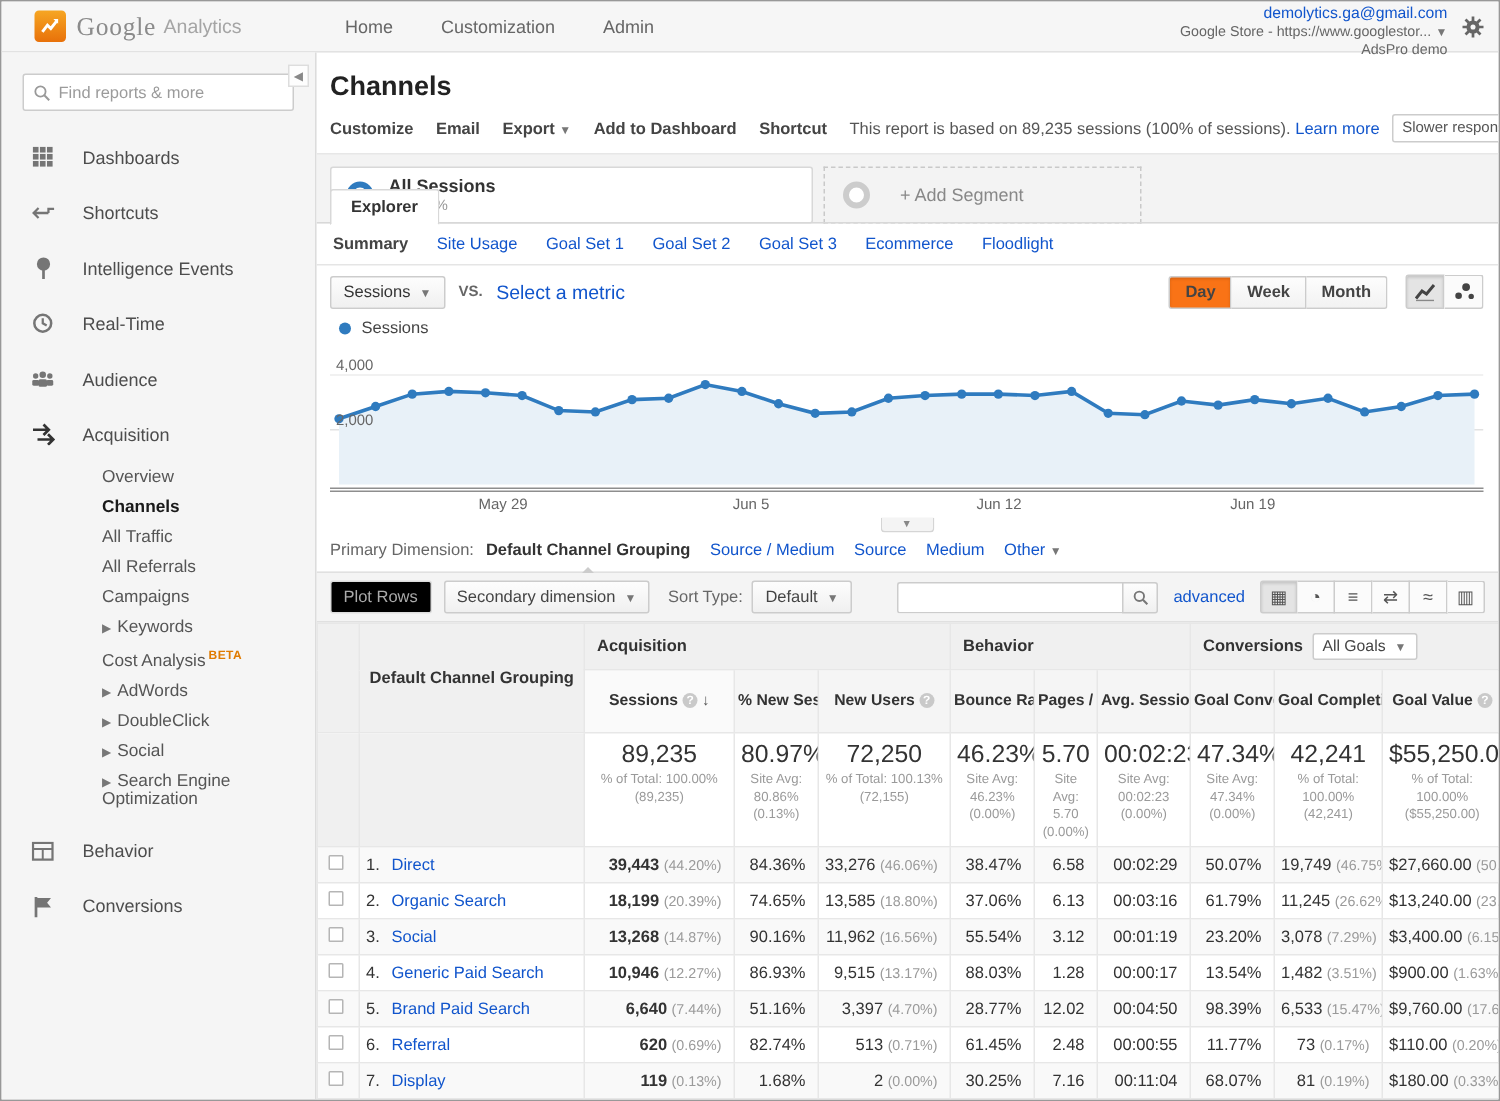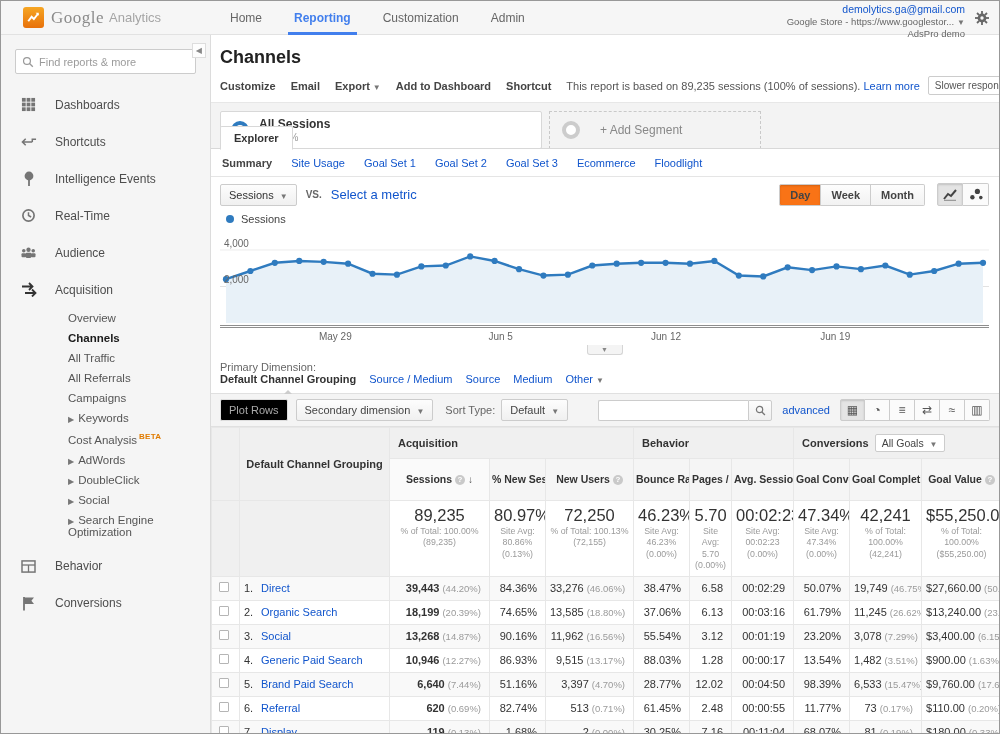--- a/index.html
+++ b/index.html
@@ -94,21 +94,21 @@
   
   .chart-zone { margin:2px 10px 0 9px; position:relative; }
   .plot { height:95px; position:relative; }
   .plot svg { position:absolute; inset:0; width:100%; height:100%; }
   .axis-bar { height:3px; border-top:1px solid #8e8e8e; border-bottom:1px solid #8e8e8e; background:#fff; }
   .axis-labels { position:relative; height:17px; }
   .axis-label { position:absolute; top:3px; transform:translateX(-50%); font-size:10px; color:#666; white-space:nowrap; }
   .chart-collapse { width:36px; height:10px; margin:0 auto; background:#f4f4f4; border:1px solid #d5d5d5; border-top:none; border-radius:0 0 3px 3px; display:flex; align-items:center; justify-content:center; font-size:7px; color:#888; cursor:pointer; line-height:1; }
 
   
-  .dim-bar { display:flex; align-items:flex-start; padding:6px 10px 8px 9px; flex-wrap:nowrap;flex-direction:column; }
+  .dim-bar { display:flex; align-items:center; padding:6px 10px 8px 9px; flex-wrap:nowrap; }
   .dim-label { font-size:11px; color:#666; margin-right:8px; white-space:nowrap; }
   .dim-opt { font-size:11px; color:#1155cc; margin-right:13px; cursor:pointer; white-space:nowrap; }
   .dim-opt.active { color:#333; font-weight:bold; cursor:default; position:relative; }
   .dim-opt.active::after { content:""; position:absolute; left:50%; bottom:-9px; margin-left:-4px; border:4px solid transparent; border-bottom-color:#ccc; }
 
   
   .table-toolbar { background:#f4f4f4; border-top:1px solid #e0e0e0; border-bottom:1px solid #e0e0e0; display:flex; align-items:center; padding:5px 9px; }
   .tt-btn { font-size:11px; color:#444; background:linear-gradient(180deg,#fdfdfd,#f0f0f0); border:1px solid #ccc; border-radius:2px; padding:4px 8px; margin-right:8px; cursor:pointer; white-space:nowrap; }
   .tt-btn.disabled { color:#aaa; background:#000000; border-color:#ddd; cursor:default; }
   .tt-label { font-size:11px; color:#666; margin:0 6px 0 4px; }
@@ -160,21 +160,20 @@
         <svg class="mini" width="15" height="15" viewBox="0 0 20 20">
             <path d="M3 15 L7.5 9 L10.5 12 L16 5" stroke="#fff" stroke-width="2.6" fill="none"></path>
             <polygon points="12.8,3.6 17,3.6 17,7.8" fill="#fff"></polygon>
           </svg>
       </span>
       <span class="logo-google">Google</span>
       <span class="logo-analytics">Analytics</span>
     </div>
     <nav class="topnav">
       <span class="topnav-item">Home</span>
-      <span class="topnav-item active">Reporting</span>
       <span class="topnav-item">Customization</span>
       <span class="topnav-item">Admin</span>
     </nav>
     <div class="acct">
       <div class="acct-email">demolytics.ga@gmail.com</div>
       <div class="acct-prop"><span>Google Store - https://www.googlestor...</span><span class="caret">▼</span></div>
       <div class="acct-view">AdsPro demo</div>
     </div>
     <span class="gear-btn">
       <svg class="mini" width="16" height="16" viewBox="0 0 16 16">

